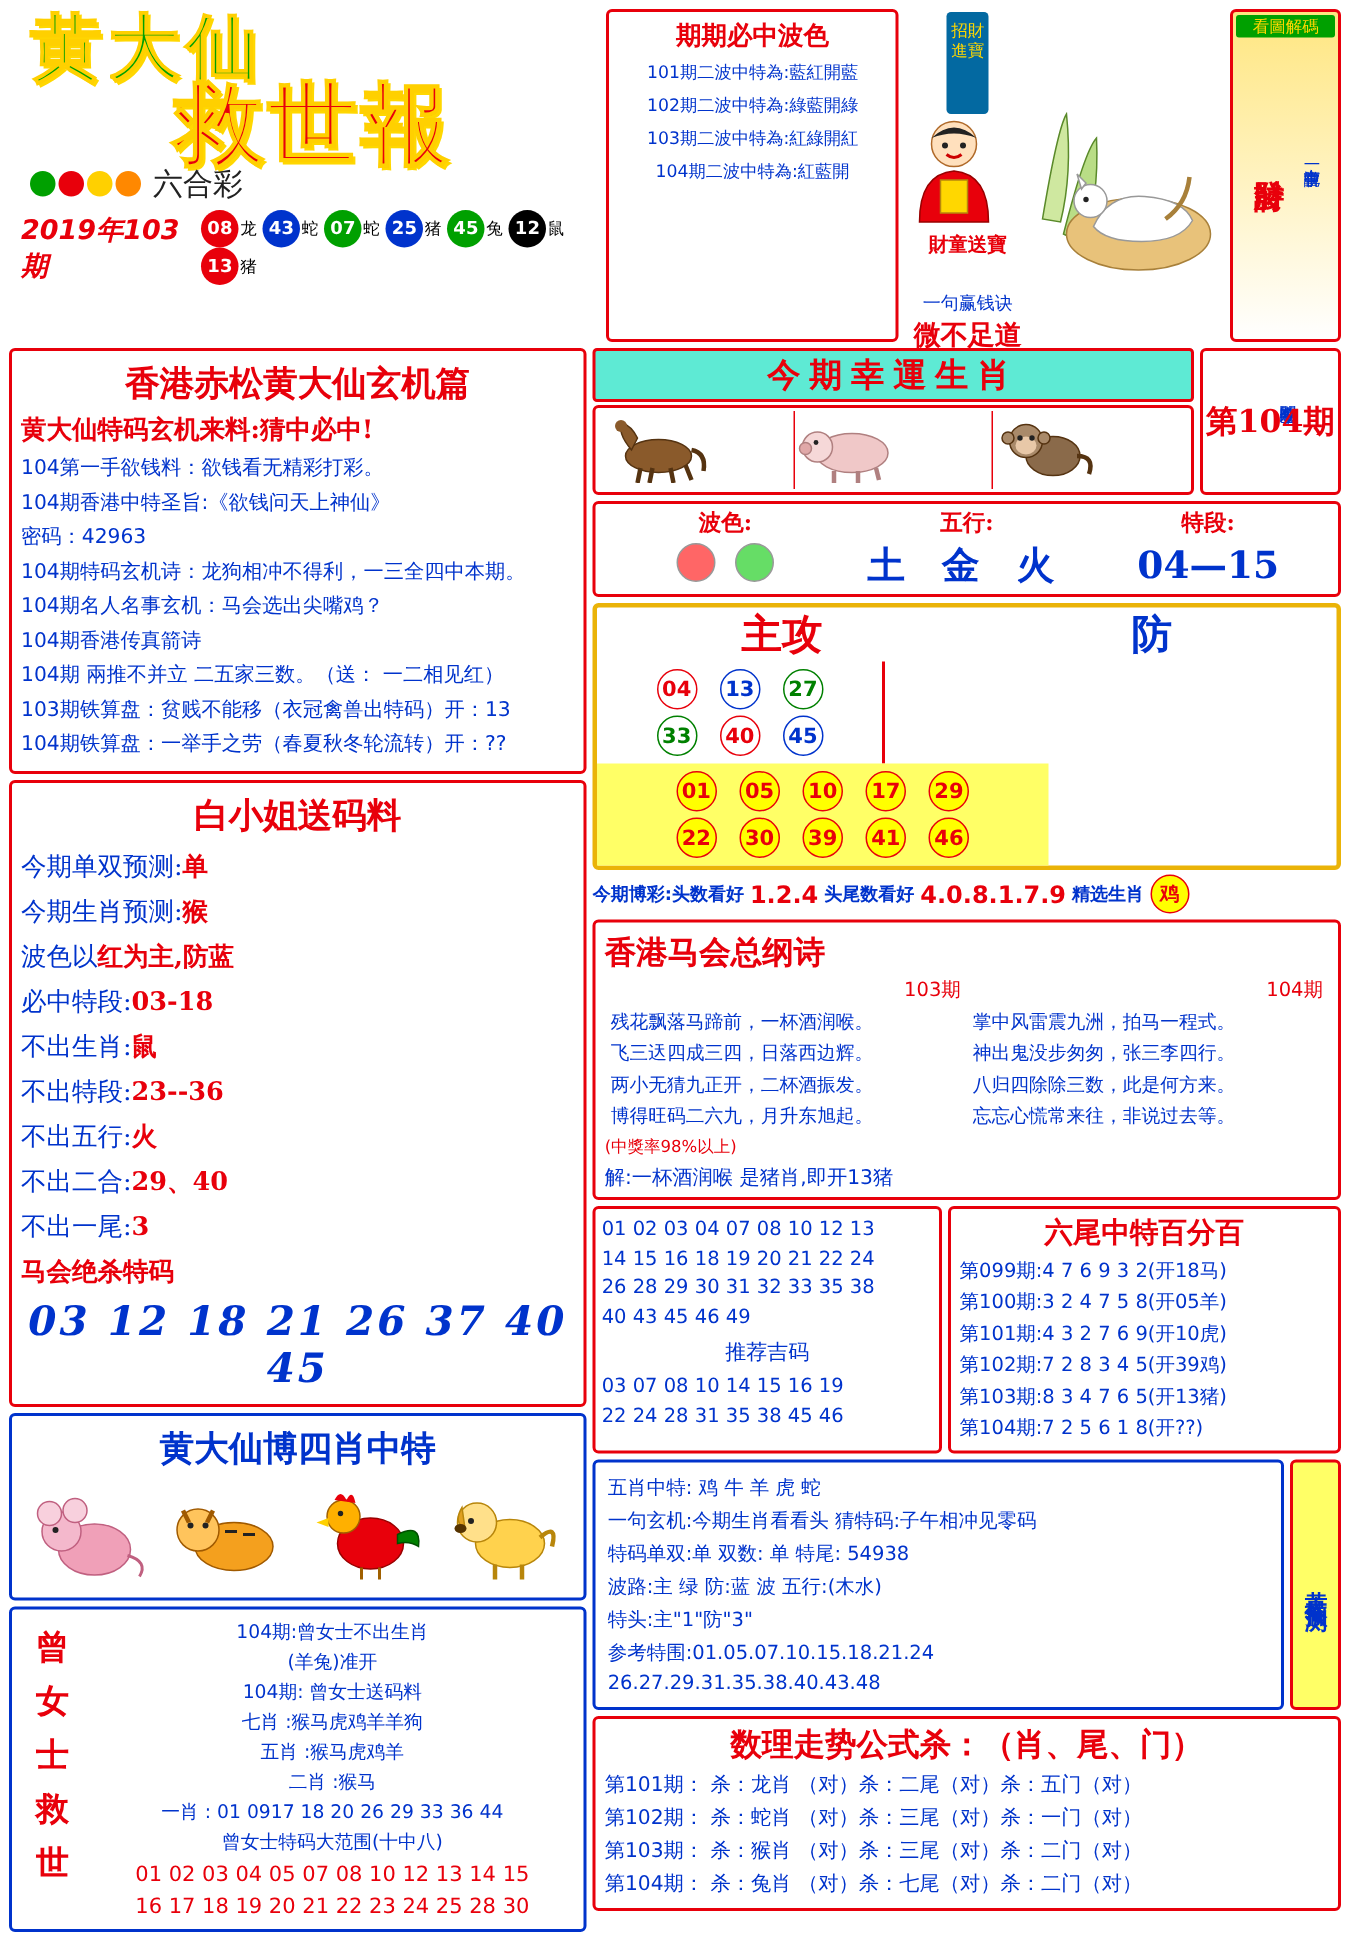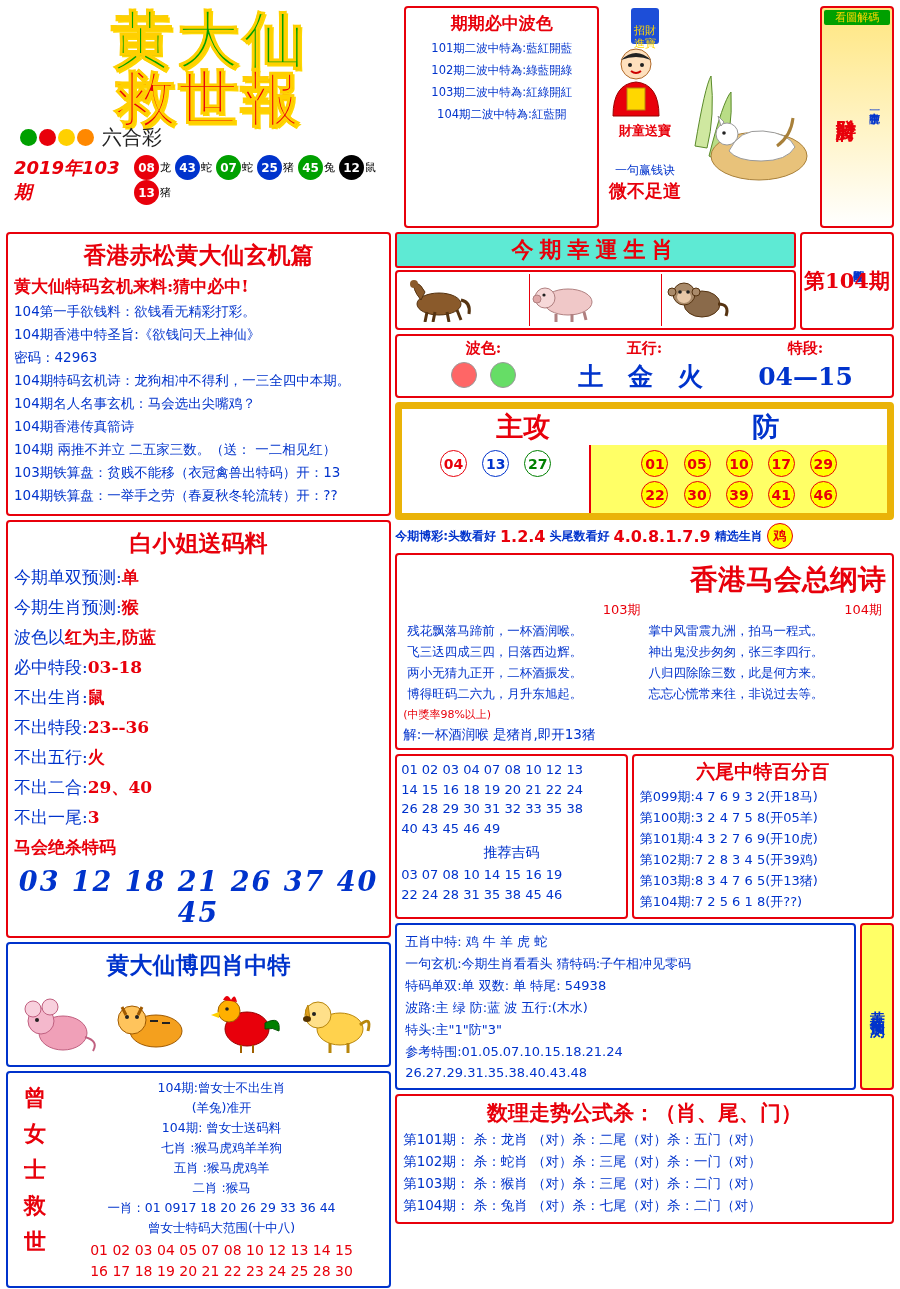--- a/index.html
+++ b/index.html
@@ -28,24 +28,23 @@
     width: 396px; position: relative;
     border-right: 0;
   }
   .mast-title {
     font-family: "DejaVu Serif", serif;
     font-weight: bold;
     color: #e8000b;
     -webkit-text-stroke: 1px #ffd000;
   }
   .mast-l1 {
-    font-size: 62px; letter-spacing: 4px; padding-left: 14px;
+    font-size: 48px; letter-spacing: 4px; padding-left: 14px;
     color: #00a000; text-shadow: 2px 2px 0 #ffd700;
     line-height: 1.1;
-    text-align: center;
   }
   .mast-l2 {
     font-size: 60px; letter-spacing: 2px; padding-left: 110px;
     color: #e8000b; text-shadow: 2px 2px 0 #ffd700;
     line-height: 1.0; margin-top: -6px;
   }
   .lhc-row { display: flex; align-items: center; padding-left: 14px; margin-top: -4px; }
   .dot { width: 17px; height: 17px; border-radius: 50%; margin-right: 2px; }
   .lhc-text { font-size: 20px; color: #222; margin-left: 6px; font-family:"DejaVu Serif",serif;}
   .issue-row { display: flex; align-items: center; margin-top: 4px; padding-left: 8px;}
@@ -126,25 +125,25 @@
   .attr-box { border:2px solid #e8000b; border-radius:4px; margin-top:4px; padding: 3px 6px;}
   .attr-head { display:flex; font-size:15px; color:#e8000b; font-weight:bold; }
   .attr-head span { flex:1; text-align:center; font-family:"DejaVu Serif",serif;}
   .attr-body { display:flex; align-items:center; margin-top: 2px;}
   .attr-body > div { flex:1; text-align:center; }
   .wuxing { font-size: 25px; color:#0033cc; font-weight:bold; letter-spacing:8px; font-family:"DejaVu Serif",serif;}
   .tedang { font-size: 25px; color:#0033cc; font-weight:bold; font-family:"DejaVu Serif",serif;}
   .circ { width:26px; height:26px; border-radius:50%; display:inline-block; margin:0 4px; border:1px solid #999;}
 
   
-  .zg-box { border:7px solid #eab308; border-radius:4px; margin-top:4px; }
+  .zg-box { border:3px solid #eab308; border-radius:4px; margin-top:4px; }
   .zg-head { display:flex; }
   .zg-head div { flex:1; text-align:center; font-size:27px; font-weight:bold; color:#e8000b; font-family:"DejaVu Serif",serif;}
   .zg-head div:last-child { color:#0033cc; }
-  .zg-body { display:flex; }
+  .zg-body { display:flex;flex-direction:column; }
   .zg-left { width: 39%; border-right: 2px solid #e8000b; padding: 3px 0;}
   .zg-right { width: 61%; padding: 3px 0; background:#ffff66;}
   .nball {
     width:27px;height:27px;border-radius:50%;border:1.5px solid #e8000b;
     display:inline-flex;align-items:center;justify-content:center;
     font-size:14px;font-weight:bold;color:#e8000b;margin:2px 5px;
     background:#fff;
   }
   .nball.g { border-color:#008000;color:#008000; }
   .nball.b { border-color:#0033cc;color:#0033cc; }
@@ -156,21 +155,21 @@
     color:#e8000b; font-weight:bold;
   }
   .bocai-line .b1 { color:#0033cc; }
   .chicken-badge {
     width:26px;height:26px;border-radius:50%;background:#ffff00;border:1px solid #e8000b;
     display:inline-flex;align-items:center;justify-content:center;font-size:13px;color:#e8000b;
     margin-left:4px;
   }
 
   
-  .mh-title { text-align:right; font-size:28px; color:#e8000b; font-weight:bold; font-family:"DejaVu Serif",serif; margin:2px 0;}
+  .mh-title { text-align:left; font-size:21px; color:#e8000b; font-weight:bold; font-family:"DejaVu Serif",serif; margin:2px 0;}
   .mh-cols { display:flex; }
   .mh-col { flex:1; padding: 0 4px;}
   .mh-col h4 { margin:0 0 4px; text-align:right; font-size:13px; color:#e8000b; font-weight:normal;}
   .mh-col p { margin: 4px 0; font-size:12.5px; color:#0033cc; }
   .mh-note { font-size:11px; color:#e8000b; }
   .mh-solve { font-size:13.5px; color:#0033cc; margin-top:4px;}
 
   
   .ng-wrap { display:flex; margin-top:4px;}
   .ng-left { width:47%; border:2px solid #e8000b; border-radius:4px; padding:4px; font-size:13px; color:#0033cc; line-height:1.5;}
@@ -250,21 +249,21 @@
 
     <div class="hdr-bozhi">
       <h3>期期必中波色</h3>
       <p>101期二波中特為:藍紅開藍</p>
       <p>102期二波中特為:綠藍開綠</p>
       <p>103期二波中特為:紅綠開紅</p>
       <p>104期二波中特為:紅藍開</p>
     </div>
 
     <div class="hdr-fu">
-      <div style="width:28px;height:36px;background:#1d4ed8;border-radius:3px;margin:2px auto 0;color:#ffd700;font-size:11px;line-height:1.15;padding-top:17px;">招財進寶</div>
+      <div style="width:28px;height:68px;background:#0369a1;border-radius:3px;margin:2px auto 0;color:#ffd700;font-size:11px;line-height:1.15;padding-top:7px;">招財進寶</div>
       <svg width="70" height="78" viewBox="0 0 70 78">
         <circle cx="35" cy="20" r="15" fill="#ffe0bd" stroke="#b06a2a"></circle>
         <path d="M20 16 q15 -14 30 0 q-15 -6 -30 0" fill="#222"></path>
         <circle cx="29" cy="21" r="2" fill="#222"></circle>
           <circle cx="41" cy="21" r="2" fill="#222"></circle>
         <path d="M30 27 q5 4 10 0" stroke="#c00" fill="none" stroke-width="2"></path>
         <path d="M12 72 q0 -32 23 -34 q23 2 23 34 z" fill="#e8000b" stroke="#900"></path>
         <rect x="26" y="44" width="18" height="22" fill="#ffd700" stroke="#b8860b"></rect>
       </svg>
       <div style="font-size:13px;color:#e8000b;font-weight:bold;">財童送寶</div>
@@ -456,20 +455,25 @@
           <div>主攻</div>
           <div>防</div>
         </div>
         <div class="zg-body">
           <div class="zg-left">
             <div class="zrow">
               <span class="nball">04</span>
               <span class="nball b">13</span>
               <span class="nball g">27</span>
             </div>
+            <div class="zrow">
+              <span class="nball g">33</span>
+              <span class="nball">40</span>
+              <span class="nball b">45</span>
+            </div>
           </div>
           <div class="zg-right">
             <div class="zrow">
               <span class="nball y">01</span>
               <span class="nball y">05</span>
               <span class="nball y">10</span>
               <span class="nball y">17</span>
               <span class="nball y">29</span>
             </div>
             <div class="zrow">

